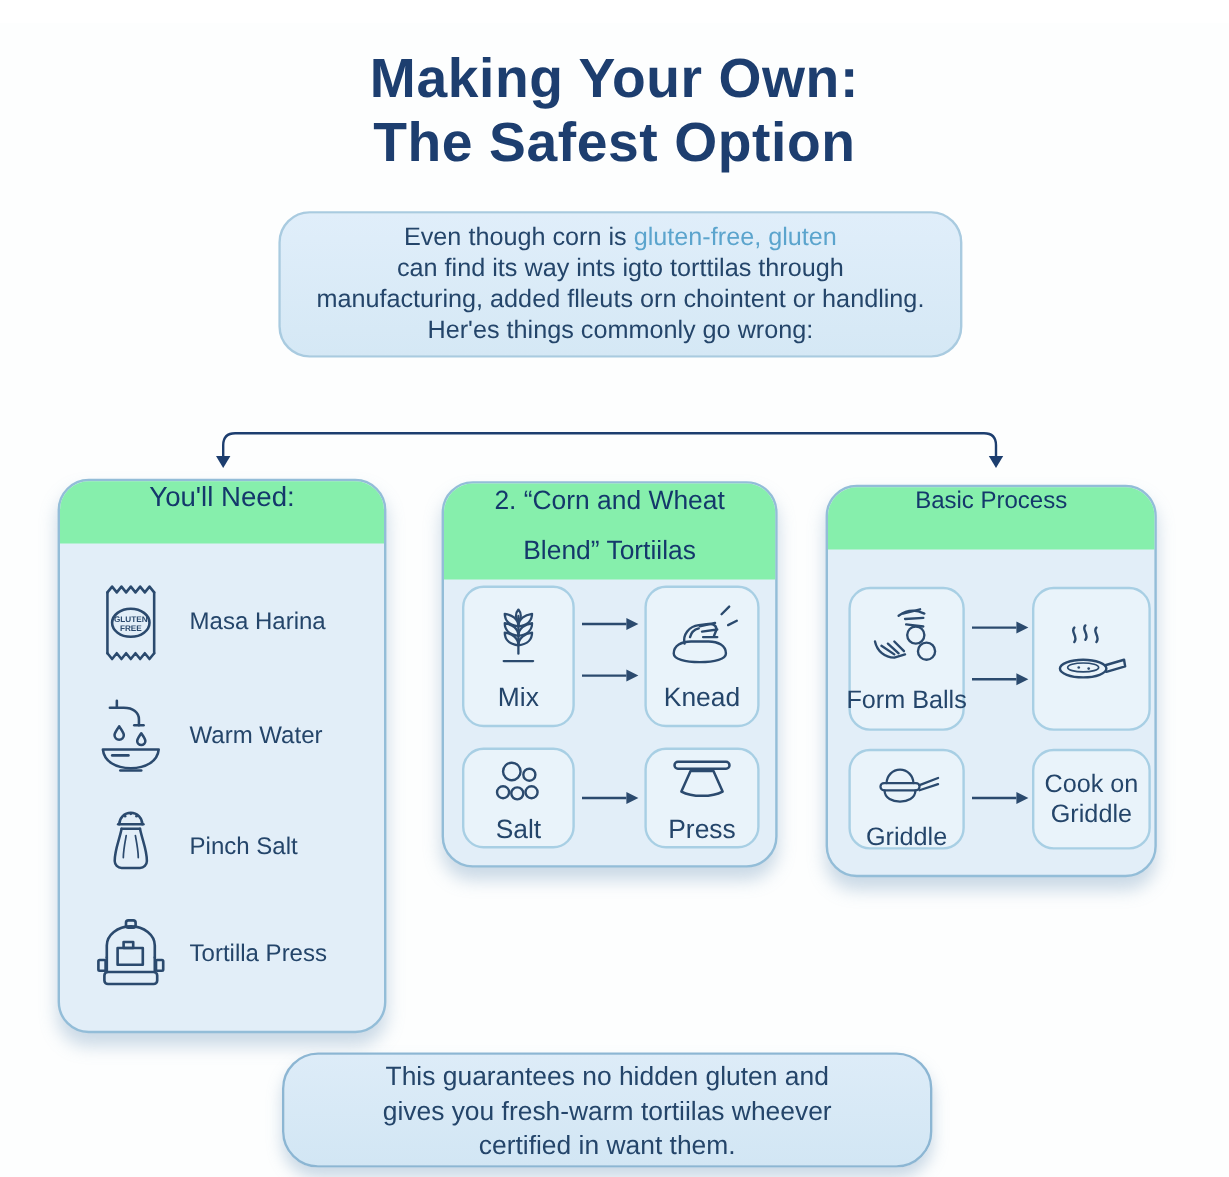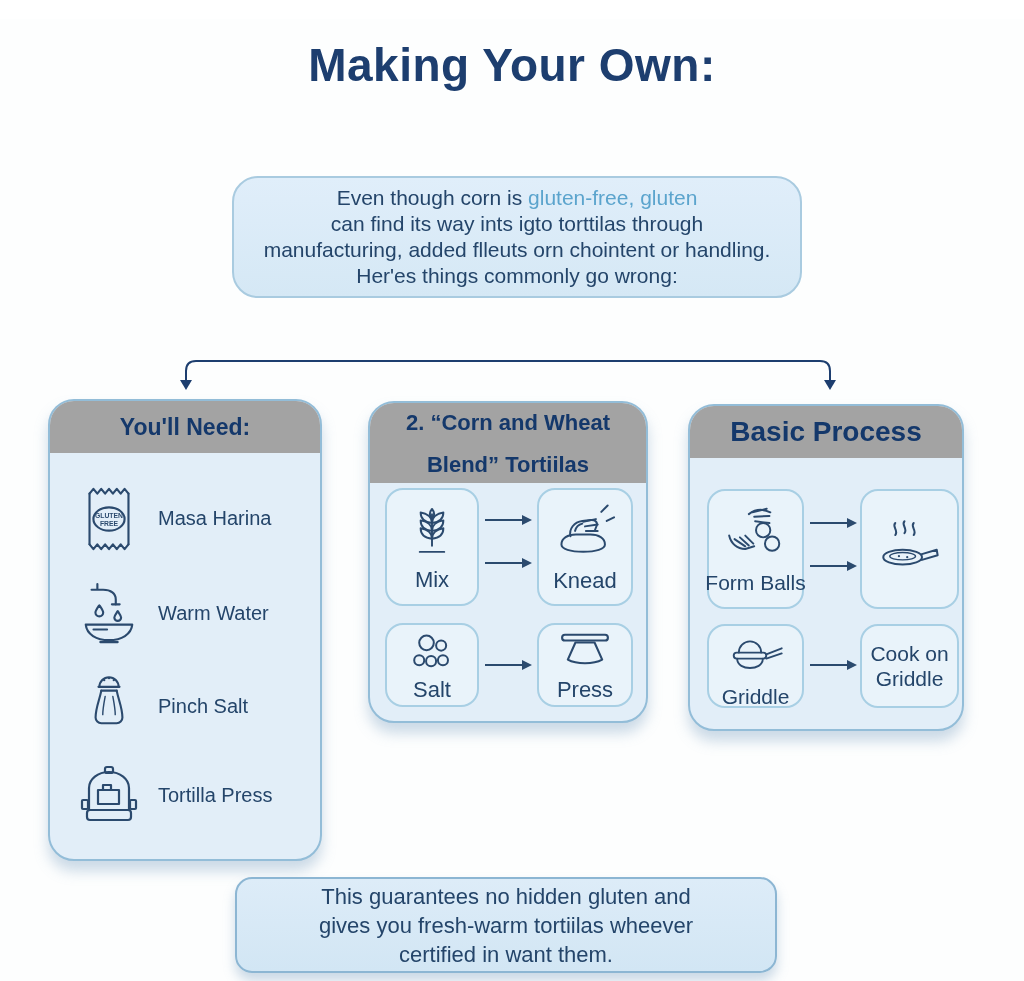--- a/index.html
+++ b/index.html
@@ -27,30 +27,30 @@
   .connector{position:absolute;left:170px;top:330px;}
   .connector path{stroke:#1d3e6f;stroke-width:2;fill:none;}
   .connector polygon{fill:#1d3e6f;}
   
   .card{
     position:absolute;background:#e2eef8;border:2px solid #93bdd8;
     border-radius:26px;box-sizing:border-box;overflow:visible;
     box-shadow:0 10px 14px rgba(110,150,185,.35);
   }
   .card-header{
-    background:#a3a3a3;color:#14386b;font-weight:bold;text-align:center;
+    background:#86efac;color:#14386b;font-weight:normal;text-align:center;
     border-radius:24px 24px 0 0;display:flex;flex-direction:column;
-    justify-content:center;align-items:center;
+    justify-content:flex-start;align-items:center;
   }
   .card-need{left:48px;top:380px;width:274px;height:462px;}
   .card-need .card-header{height:52px;font-size:23px;}
   .card-blend{left:368px;top:382px;width:280px;height:322px;}
   .card-blend .card-header{height:80px;font-size:22px;line-height:27px;gap:15px;}
   .card-process{left:688px;top:385px;width:276px;height:327px;}
-  .card-process .card-header{height:52px;font-size:28px;}
+  .card-process .card-header{height:52px;font-size:20px;}
   
   .need-body{
     position:absolute;top:52px;left:0;right:0;bottom:0;
     display:flex;flex-direction:column;justify-content:space-evenly;
     padding:6px 18px 10px 20px;box-sizing:border-box;
   }
   .need-row{display:flex;align-items:center;}
   .need-ico{width:78px;display:flex;justify-content:center;align-items:center;}
   .need-label{font-size:20px;color:#24456a;margin-left:10px;}
   
@@ -72,38 +72,39 @@
   .box-press{left:167px;top:220px;width:96px;height:84px;}
   
   .box-form{left:17px;top:83px;width:97px;height:120px;}
   .box-shared{left:170px;top:83px;width:99px;height:120px;}
   .box-griddle{left:17px;top:218px;width:97px;height:84px;}
   .box-cook{left:170px;top:218px;width:99px;height:84px;}
   
   .footer-box{
     position:absolute;left:235px;top:858px;width:542px;height:96px;
     background:linear-gradient(180deg,#ddecf8 0%,#d2e6f4 100%);
-    border:2px solid #8cb6d3;border-radius:17px;box-sizing:border-box;
+    border:2px solid #8cb6d3;border-radius:30px;box-sizing:border-box;
     box-shadow:0 8px 12px rgba(110,150,185,.35);
     display:flex;flex-direction:column;justify-content:center;
     text-align:center;font-size:22px;line-height:29px;color:#24456a;
   }
   
   .ico{stroke:#2b4a6e;fill:none;stroke-width:2.2;stroke-linecap:round;stroke-linejoin:round;}
   .ico .fill{fill:#2b4a6e;stroke:none;}
   .ico .thin{stroke-width:1.5;}
   .svgtxt{fill:#2b4a6e;stroke:none;font-family:"Liberation Sans",sans-serif;font-size:7px;font-weight:bold;text-anchor:middle;}
 </style>
 </head>
 <body>
 
 <div class="page">
 
   <h1 class="title">
     <span>Making Your Own:</span><br>
+    <span>The Safest Option</span>
   </h1>
 
   <div class="intro-box">
     <div><span>Even though corn is </span><span class="hl">gluten-free, gluten</span></div>
     <div>can find its way ints igto torttilas through</div>
     <div>manufacturing, added flleuts orn chointent or handling.</div>
     <div>Her'es things commonly go wrong:</div>
   </div>
 
   <svg class="connector" width="676" height="44" viewBox="0 0 676 44">

